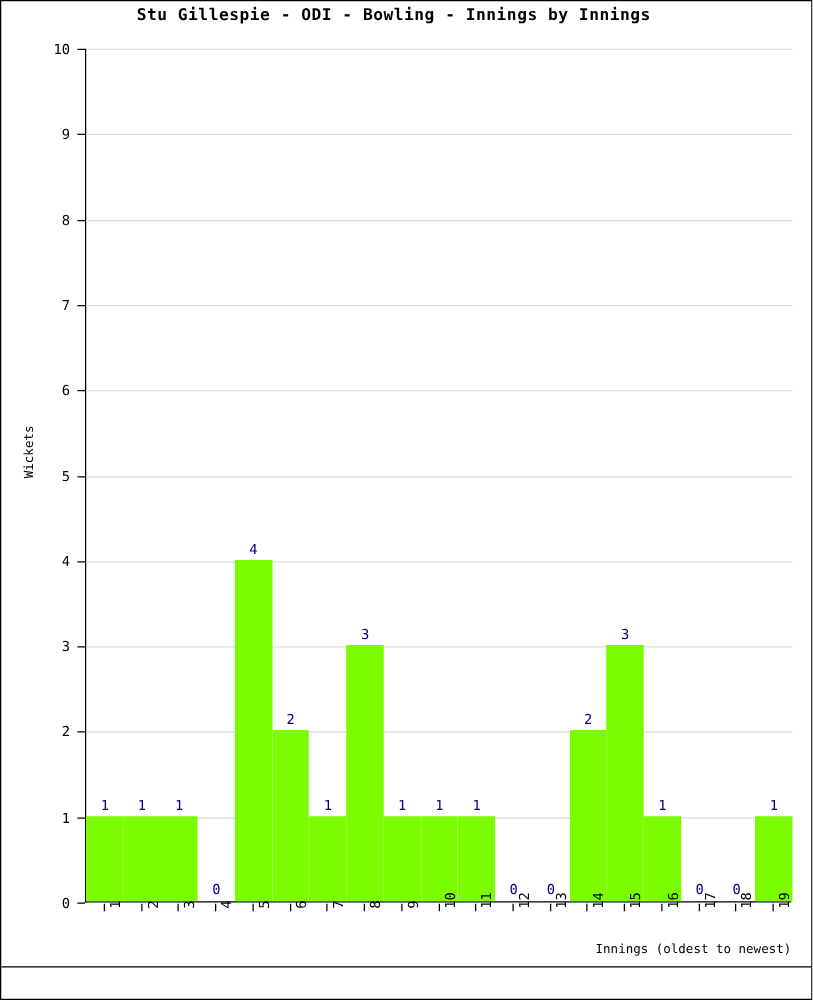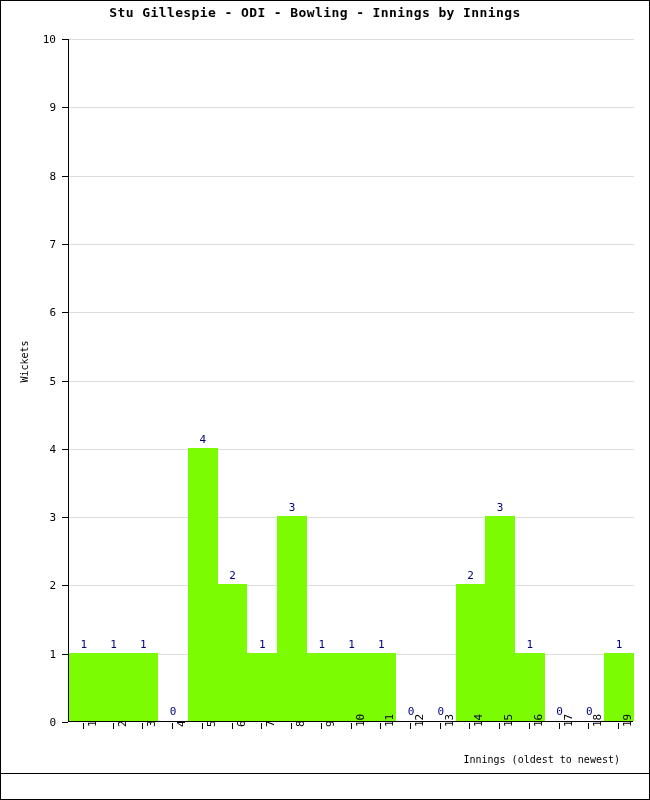--- a/index.html
+++ b/index.html
@@ -111,21 +111,21 @@
     top: 726px;
     font-size: 11px;
     color: #000000;
     line-height: 1;
     transform: rotate(-90deg);
     transform-origin: left top;
     white-space: nowrap;
   }
   #xlabel {
     position: absolute;
-    right: 29px;
+    right: 16px;
     top: 753px;
     font-size: 10px;
     color: #000000;
     white-space: nowrap;
     margin-left: 46px;
   }
 
   
   #footer-rule {
     position: absolute;

